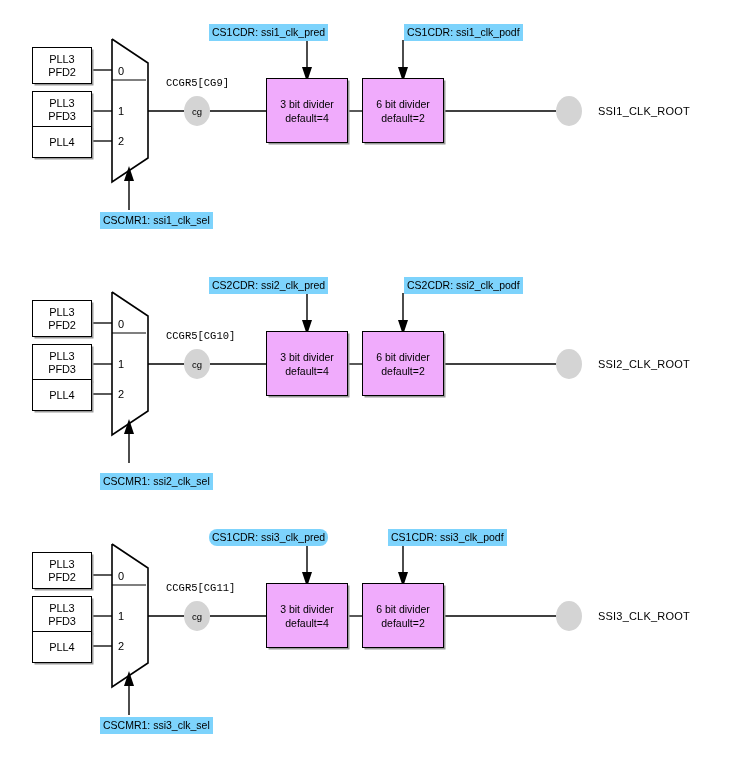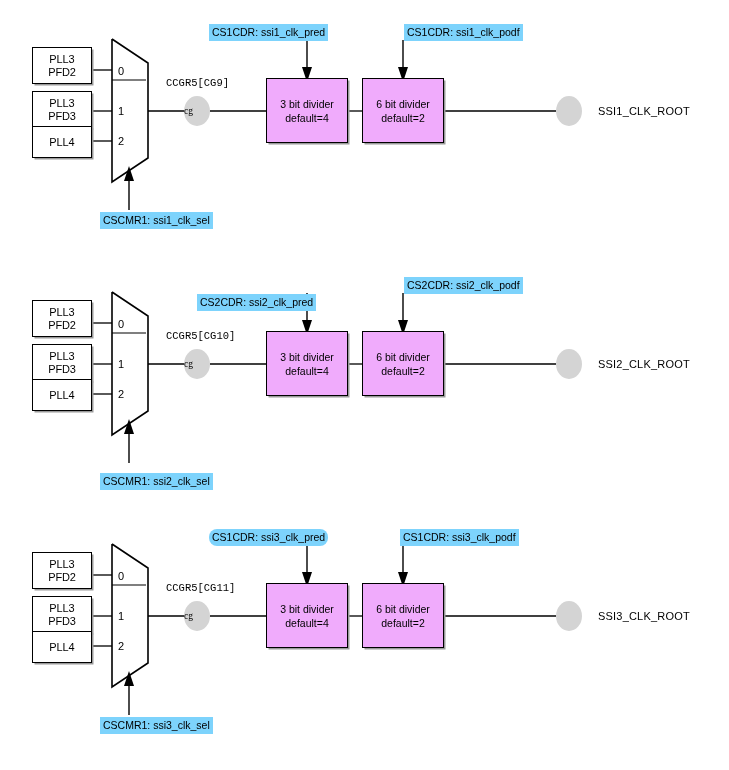--- a/index.html
+++ b/index.html
@@ -38,22 +38,22 @@
   }
 
   
   .lbl{position:absolute;font-size:10.5px;line-height:13px;white-space:nowrap;font-family:Liberation Mono, monospace;}
   .muxnum{position:absolute;font-size:11px;line-height:11px;}
   .outlbl{position:absolute;font-size:11px;line-height:13px;white-space:nowrap;letter-spacing:0.2px;}
 
   
   .cg{
     position:absolute;width:26px;height:30px;border-radius:50%;
-    background:#d4d4d4;display:flex;align-items:center;justify-content:flex-start;
-    font-size:9.5px;color:#000;font-family:Liberation Serif, serif;
+    background:#d4d4d4;display:flex;align-items:center;justify-content:center;
+    font-size:9.5px;color:#000;
   }
   
   .term{position:absolute;width:26px;height:30px;border-radius:50%;background:#d4d4d4;}
 
   svg.wires{position:absolute;left:0;top:0;width:729px;height:253px;overflow:visible;}
   svg.wires line, svg.wires path, svg.wires polyline{stroke:#000;fill:none;}
 </style>
 </head>
 <body>
 
@@ -180,21 +180,21 @@
 
     <div class="divbox" style="left:266px;top:78px;width:82px;height:65px;">
       <span>3 bit divider</span>
       <span>default=4</span>
     </div>
     <div class="divbox" style="left:362px;top:78px;width:82px;height:65px;">
       <span>6 bit divider</span>
       <span>default=2</span>
     </div>
 
-    <div class="hl" style="left:197px;top:24px;margin-top:17px;">CS2CDR: ssi2_clk_pred</div>
+    <div class="hl" style="left:209px;top:24px;">CS2CDR: ssi2_clk_pred</div>
     <div class="hl" style="left:404px;top:24px;">CS2CDR: ssi2_clk_podf</div>
     <div class="hl" style="left:100px;top:220px;">CSCMR1: ssi2_clk_sel</div>
 
     <div class="term" style="left:556px;top:96px;"></div>
     <div class="outlbl" style="left:598px;top:105px;">SSI2_CLK_ROOT</div>
   </div>
     <div class="blk" style="top: 505px;">
 
     <svg class="wires">
       <defs></defs>
@@ -249,19 +249,19 @@
     <div class="divbox" style="left:266px;top:78px;width:82px;height:65px;">
       <span>3 bit divider</span>
       <span>default=4</span>
     </div>
     <div class="divbox" style="left:362px;top:78px;width:82px;height:65px;">
       <span>6 bit divider</span>
       <span>default=2</span>
     </div>
 
     <div class="hl" style="left:209px;top:24px;border-radius:8px;">CS1CDR: ssi3_clk_pred</div>
-    <div class="hl" style="left:400px;top:24px;">CS1CDR: ssi3_clk_podf</div>
+    <div class="hl" style="left:388px;top:24px;">CS1CDR: ssi3_clk_podf</div>
     <div class="hl" style="left:100px;top:212px;">CSCMR1: ssi3_clk_sel</div>
 
     <div class="term" style="left:556px;top:96px;"></div>
     <div class="outlbl" style="left:598px;top:105px;">SSI3_CLK_ROOT</div>
   </div>
   </div>
 
 </body></html>

